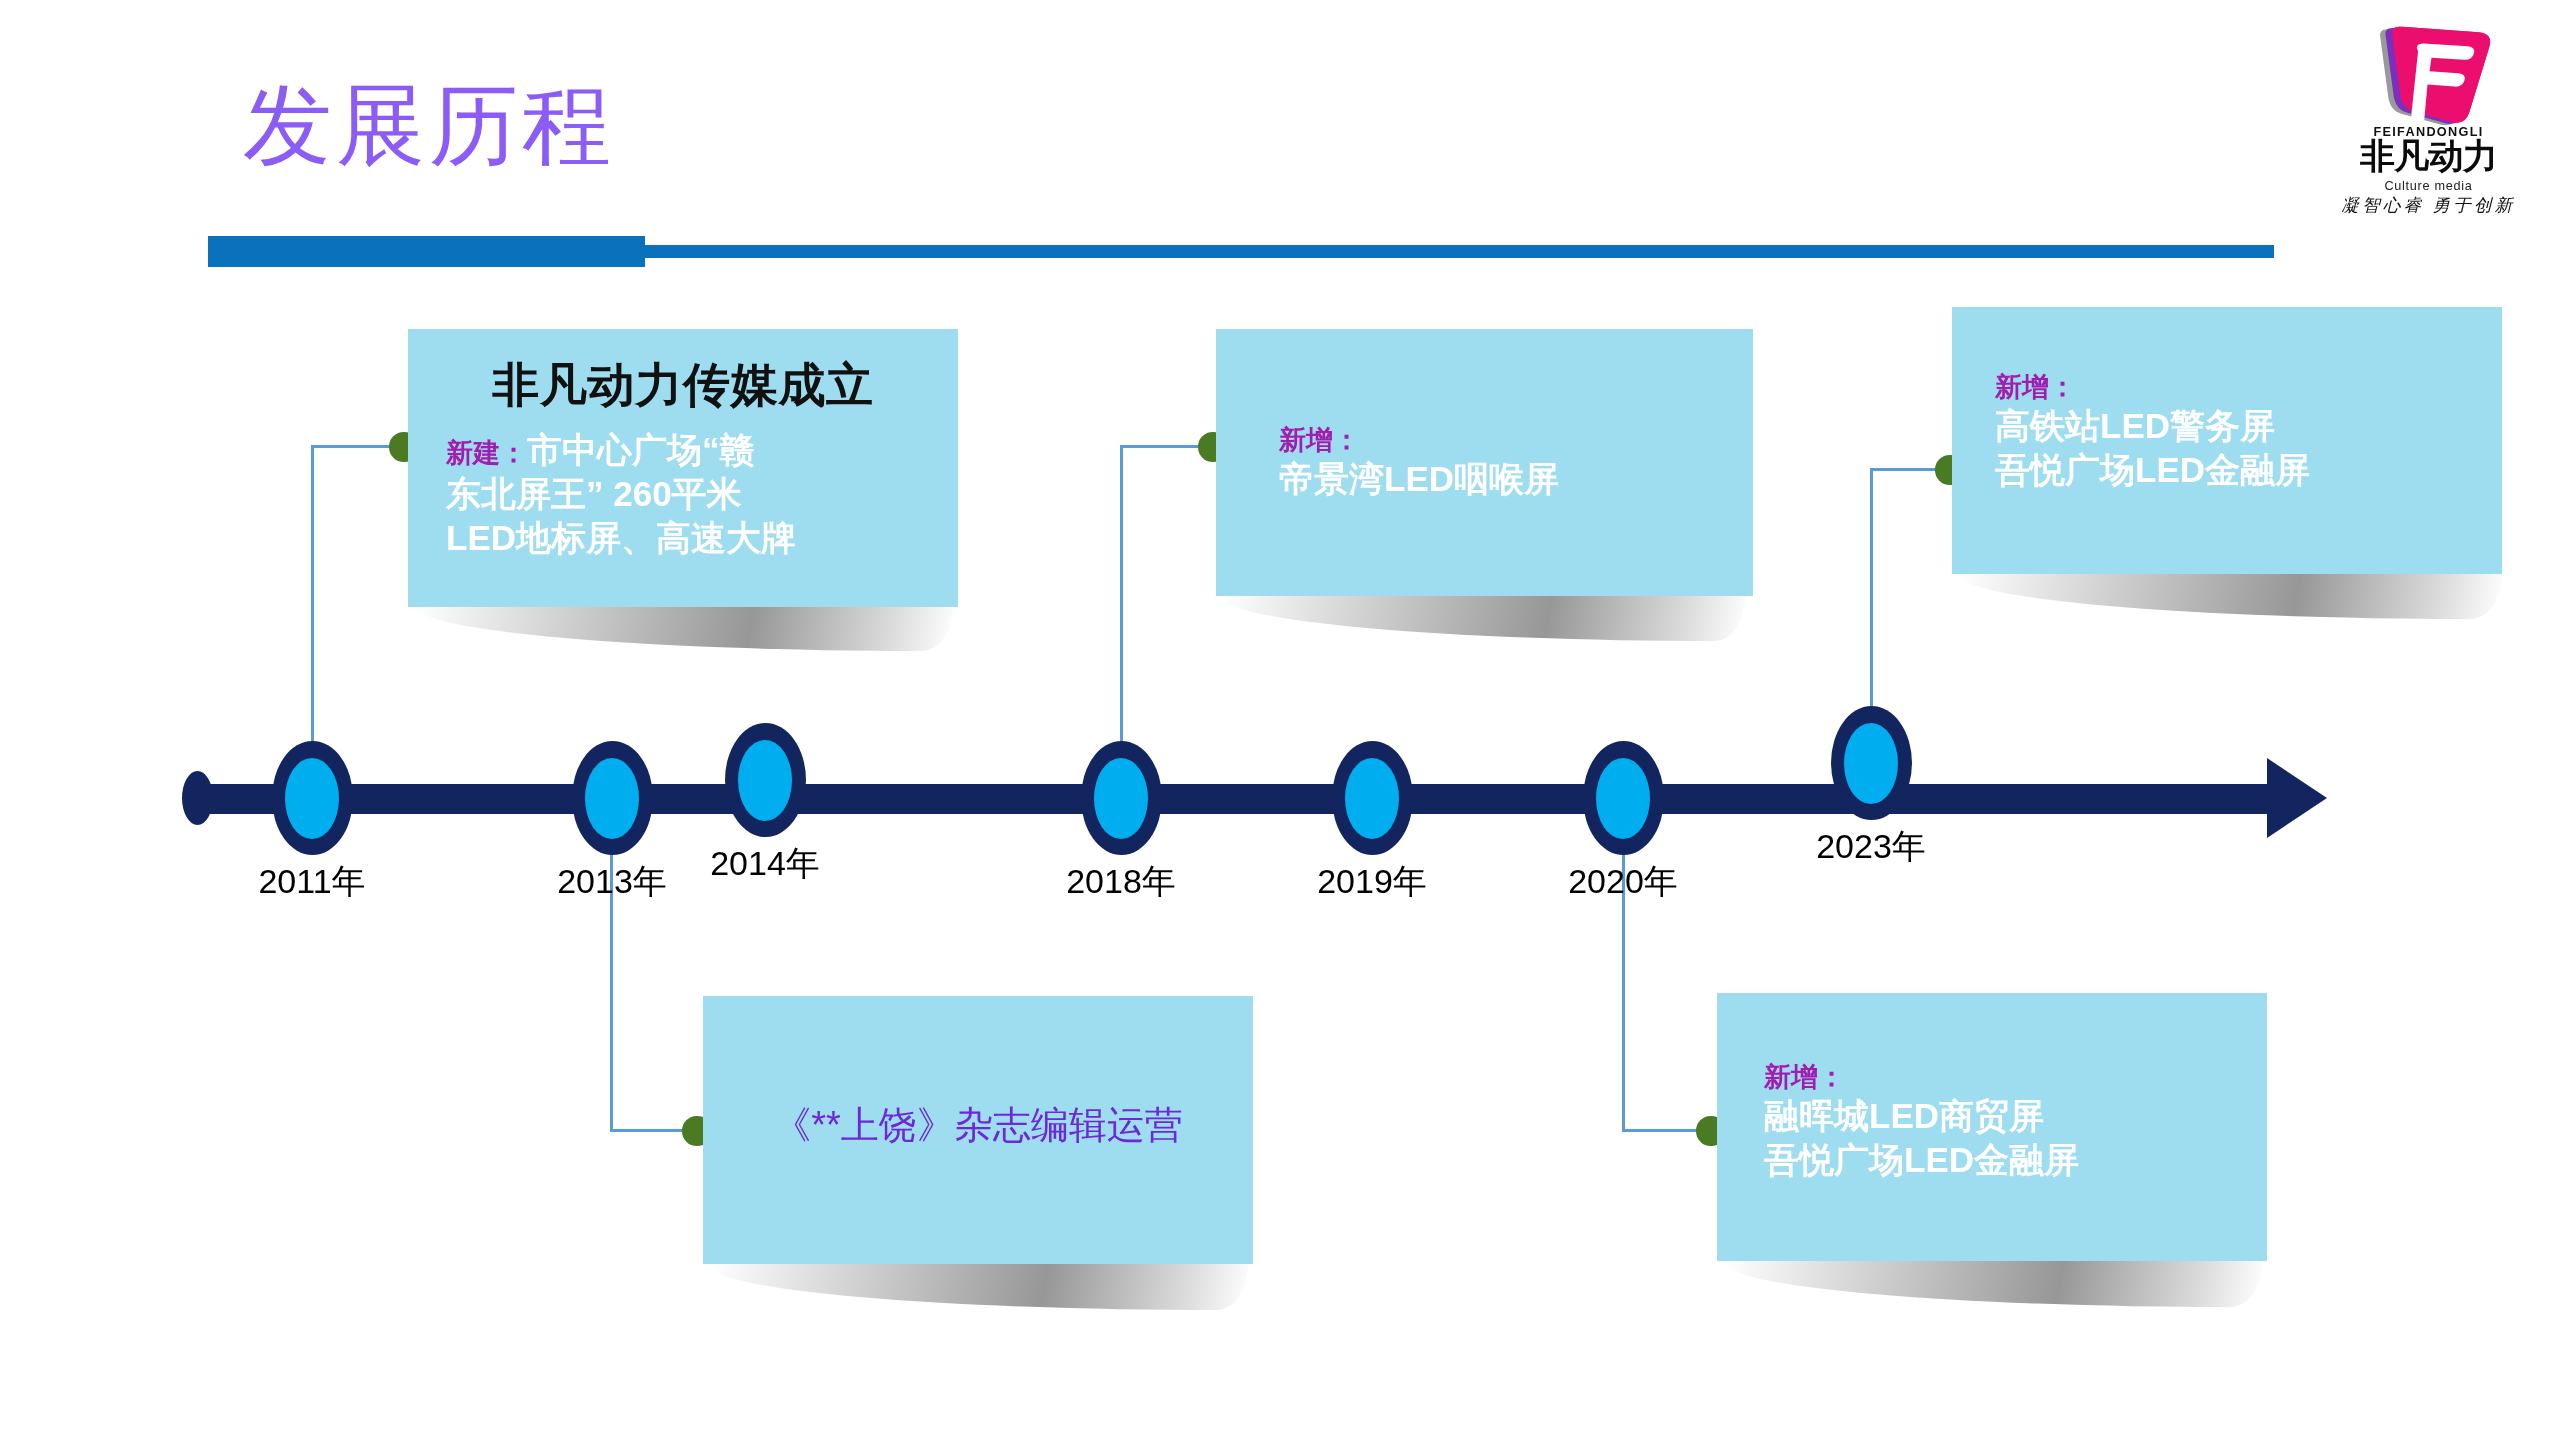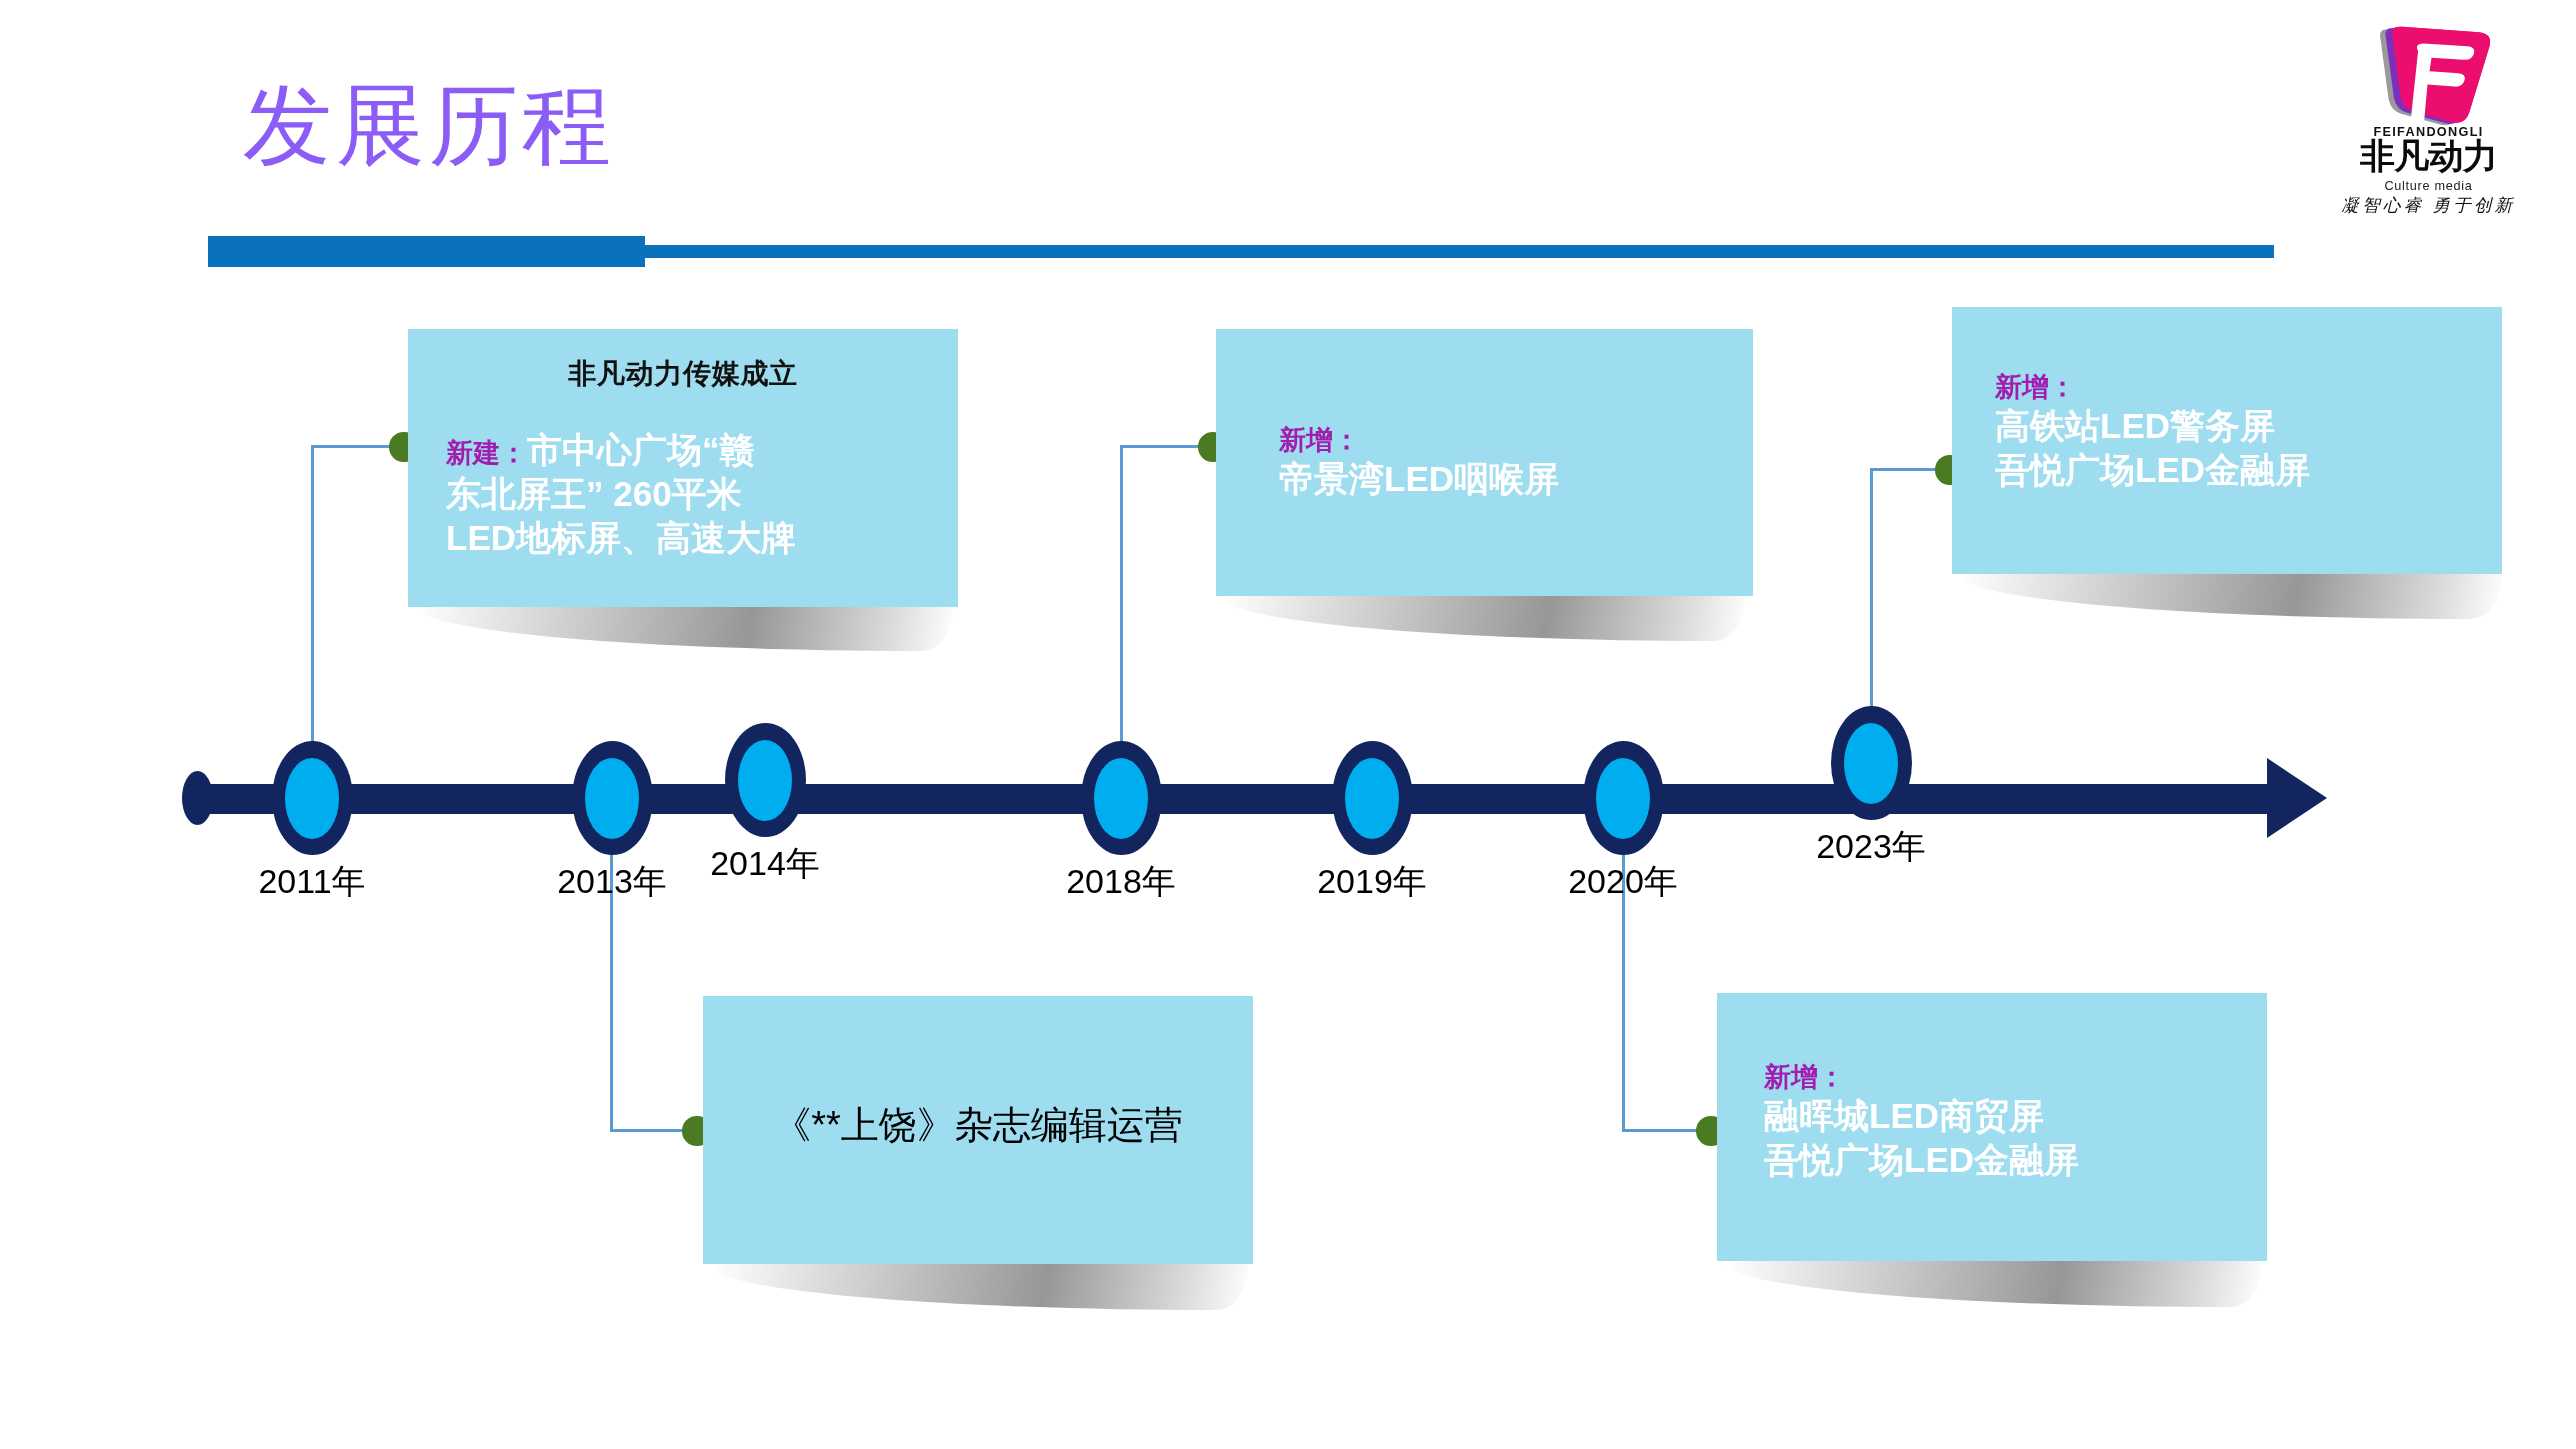--- a/index.html
+++ b/index.html
@@ -87,27 +87,27 @@
   }
   .card-shadow{
     position:absolute; height:47px;
     background:linear-gradient(100deg,#ffffff 0%,#cfcfcf 26%,#8e8e8e 62%,#d8d8d8 88%,#ffffff 100%);
     border-bottom-left-radius:100% 47px;
     border-bottom-right-radius:6% 47px;
     opacity:.92;
   }
   .card-title{
     position:absolute; width:100%; text-align:center;
-    font-size:28px; font-weight:700; color:#111111; letter-spacing:0.7px;
+    font-size:47px; font-weight:700; color:#111111; letter-spacing:0.7px;
     line-height:1.2;
   }
   .card-body{ position:absolute; line-height:1.26; }
   .lbl{ font-size:27px; font-weight:700; color:#a21caf; }
   .val{ font-size:35px; font-weight:700; color:#ffffff; }
-  .plain{ font-size:38px; font-weight:400; color:#000000; }
+  .plain{ font-size:38px; font-weight:400; color:#6d28d9; }
 </style>
 </head>
 <body>
 
 <div id="slide">
 
   <div id="page-title">发展历程</div>
   <div id="accent-bar-thick"></div>
   <div id="accent-bar-thin"></div>
 

